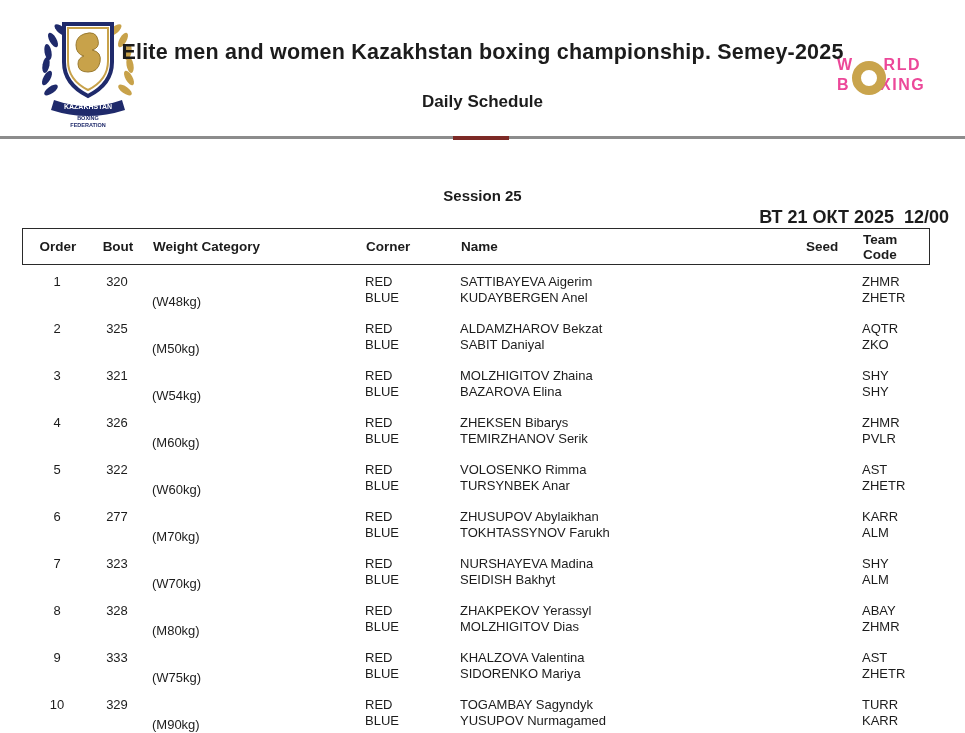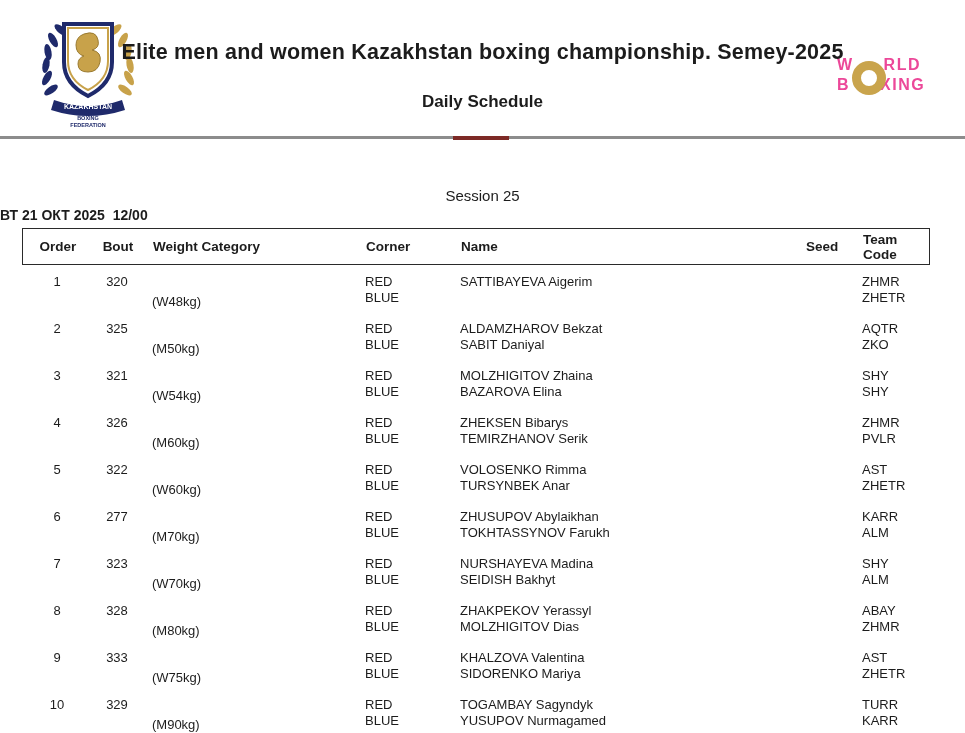--- a/index.html
+++ b/index.html
@@ -21,23 +21,23 @@
   .wb-line.bottom { top:24px; }
   .wb-gap { display:inline-block; width:30px; }
   .wb-ring { position:absolute; left:15px; top:9px; width:34px; height:34px;
     border:9px solid #c9a44c; border-radius:50%; background:transparent; }
 
   .divider { position:absolute; left:0; top:136px; width:965px; height:3px; background:#8c8c8c; }
   .divider-mark { position:absolute; left:453px; top:136px; width:56px; height:4px; background:#7d2a26; }
 
   
   .session-name { position:absolute; left:0; right:0; top:187px; text-align:center;
-    font-size:15px; font-weight:normal; }
-  .session-datetime { position:absolute; left:0; right:0; top:207px; text-align:left;
-    font-size:14px; font-weight:bold; white-space:pre; }
+    font-size:15px; font-weight:bold; }
+  .session-datetime { position:absolute; left:0; right:16px; top:207px; text-align:right;
+    font-size:18px; font-weight:bold; white-space:pre; }
 
   
   .sched-table { position:absolute; left:22px; top:228px; width:908px; }
   .thead { display:grid; grid-template-columns:70px 50px 200px 110px 330px 70px 78px;
     border:1.5px solid #2a2a2a; height:37px; align-items:center;
     font-size:13.5px; font-weight:bold; }
   .thead .h-order { text-align:center; }
   .thead .h-bout  { text-align:center; }
   .thead .h-weight{ padding-left:10px; }
   .thead .h-corner{ padding-left:23px; }
@@ -125,20 +125,21 @@
   <div class="bout-row">
     <div class="c-order">1</div>
     <div class="c-bout">320</div>
     <div class="c-weight">(W48kg)</div>
     <div class="c-corner">
       <div>RED</div>
       <div>BLUE</div>
     </div>
     <div class="c-name">
       <div>SATTIBAYEVA Aigerim</div>
+      <div>KUDAYBERGEN Anel</div>
     </div>
     <div class="c-seed">
       <div></div>
       <div></div>
     </div>
     <div class="c-team">
       <div>ZHMR</div>
       <div>ZHETR</div>
     </div>
   </div>

